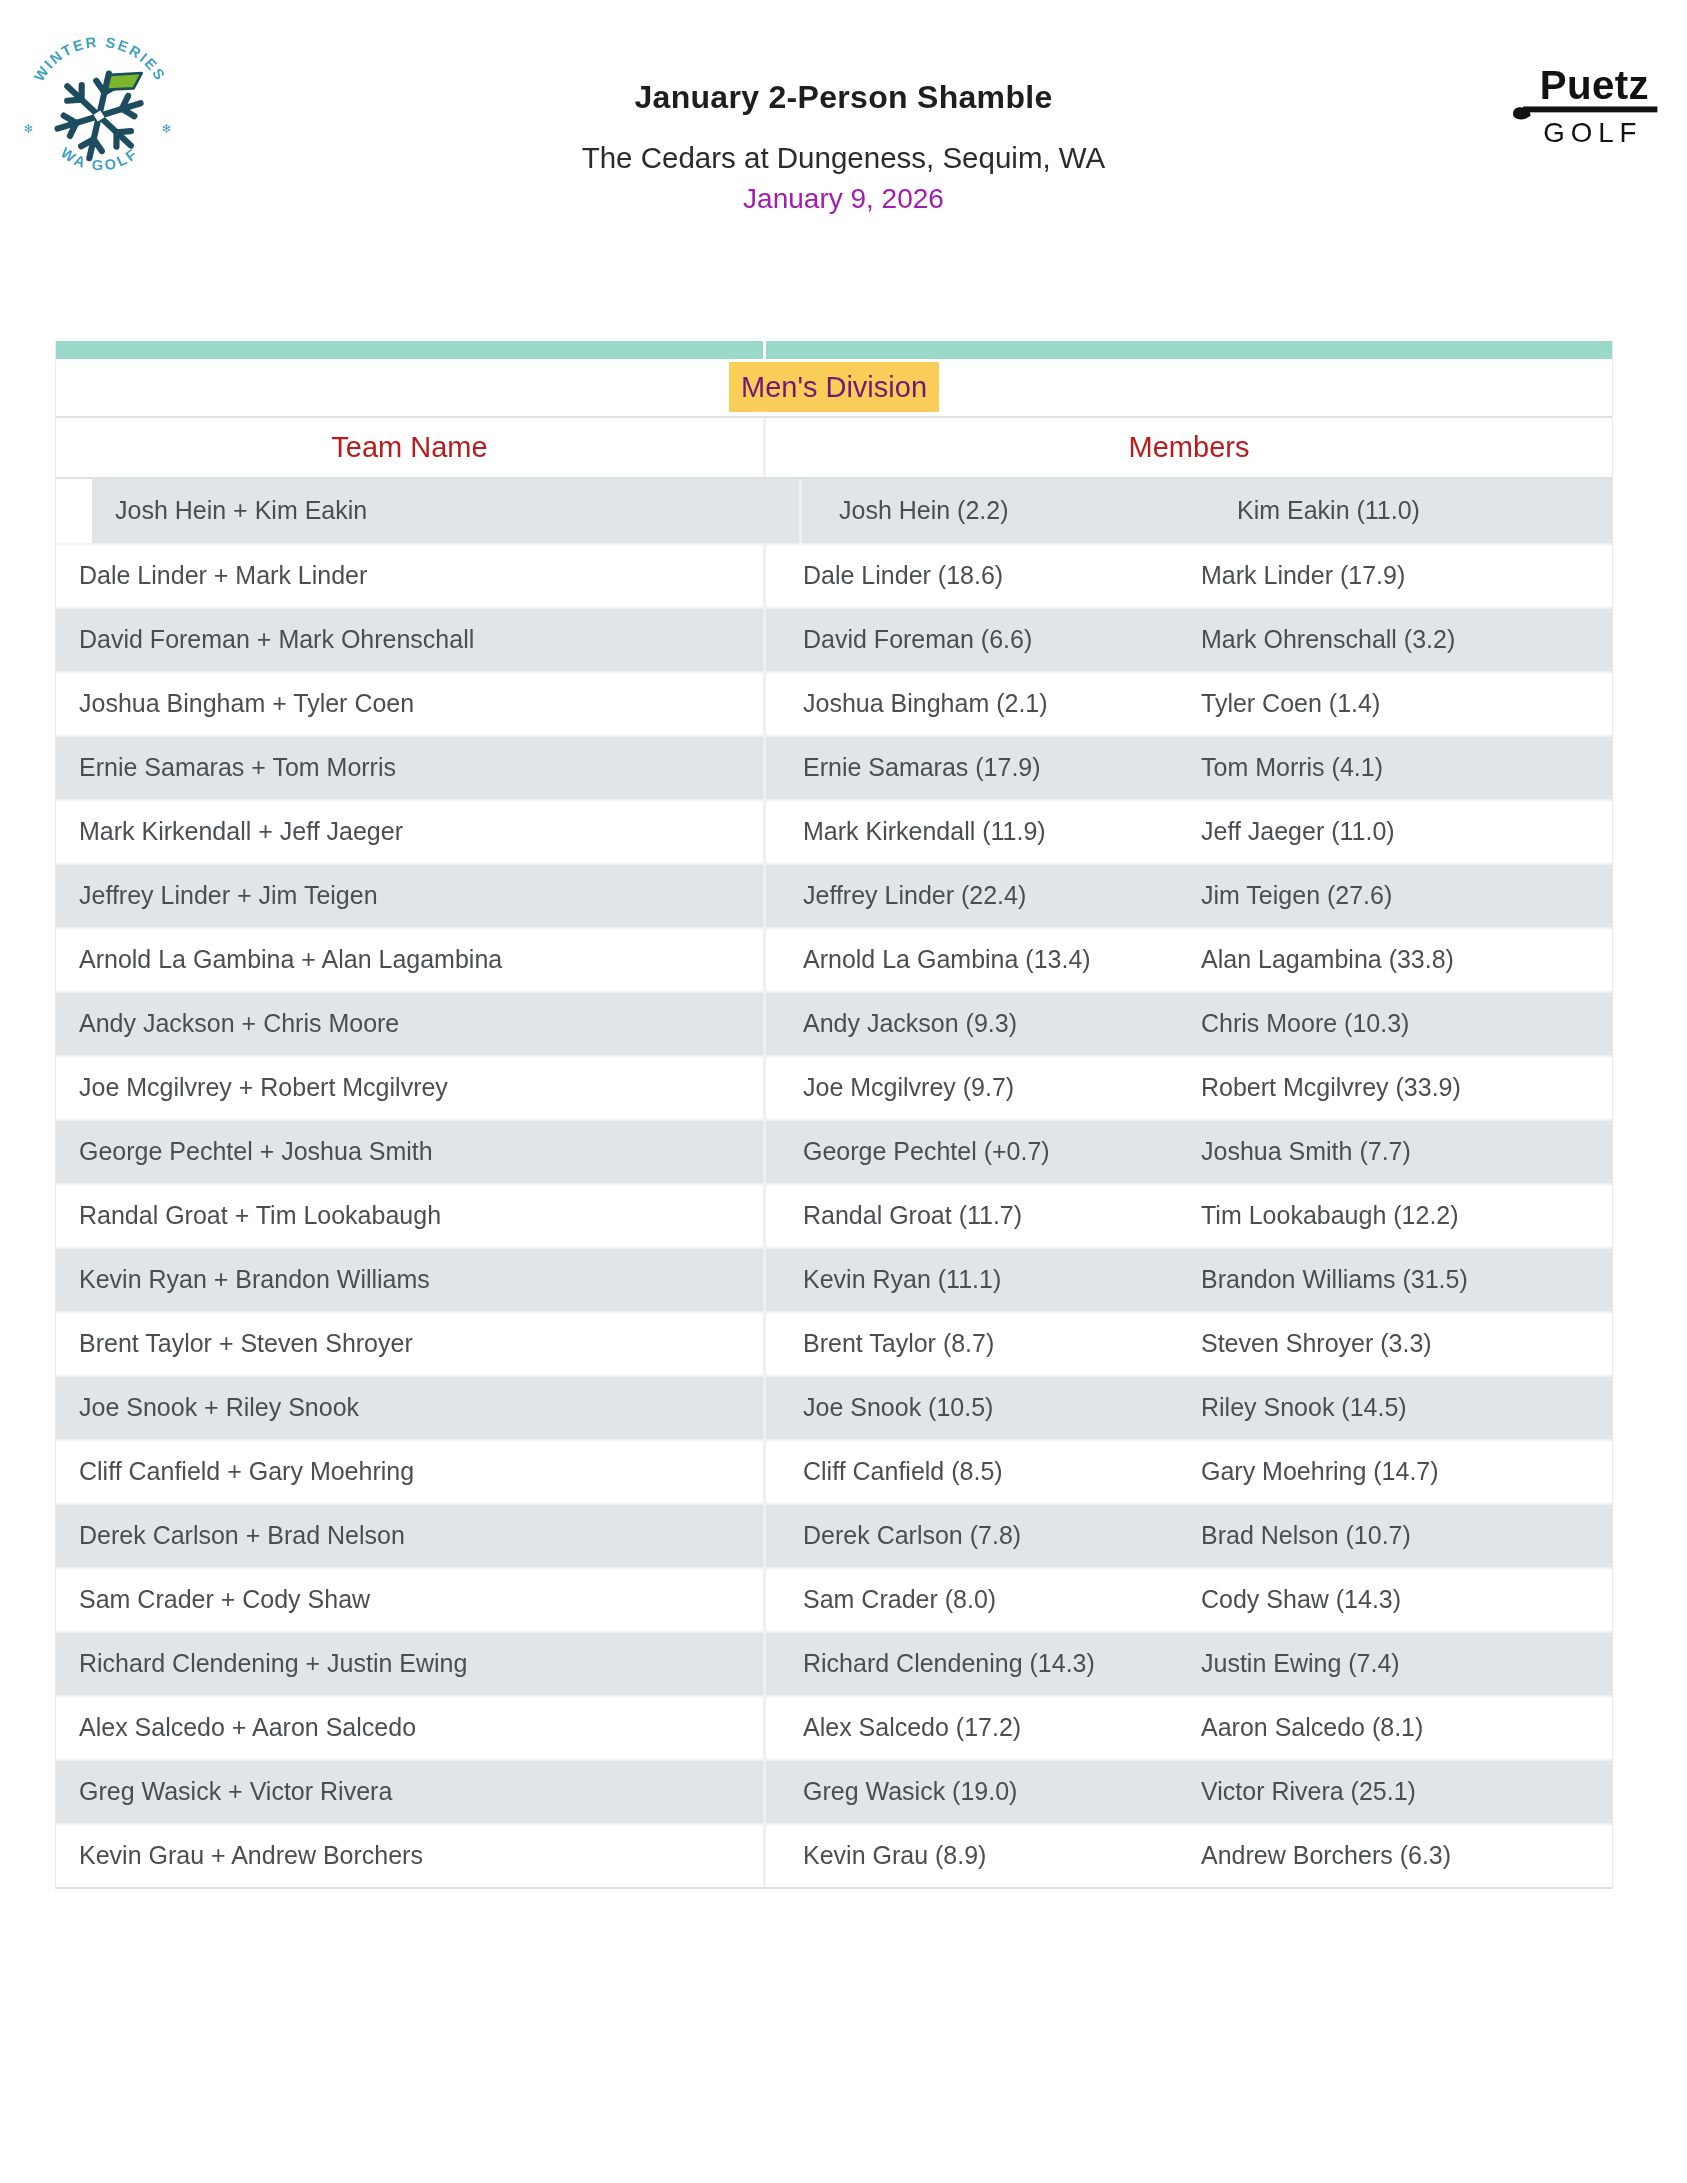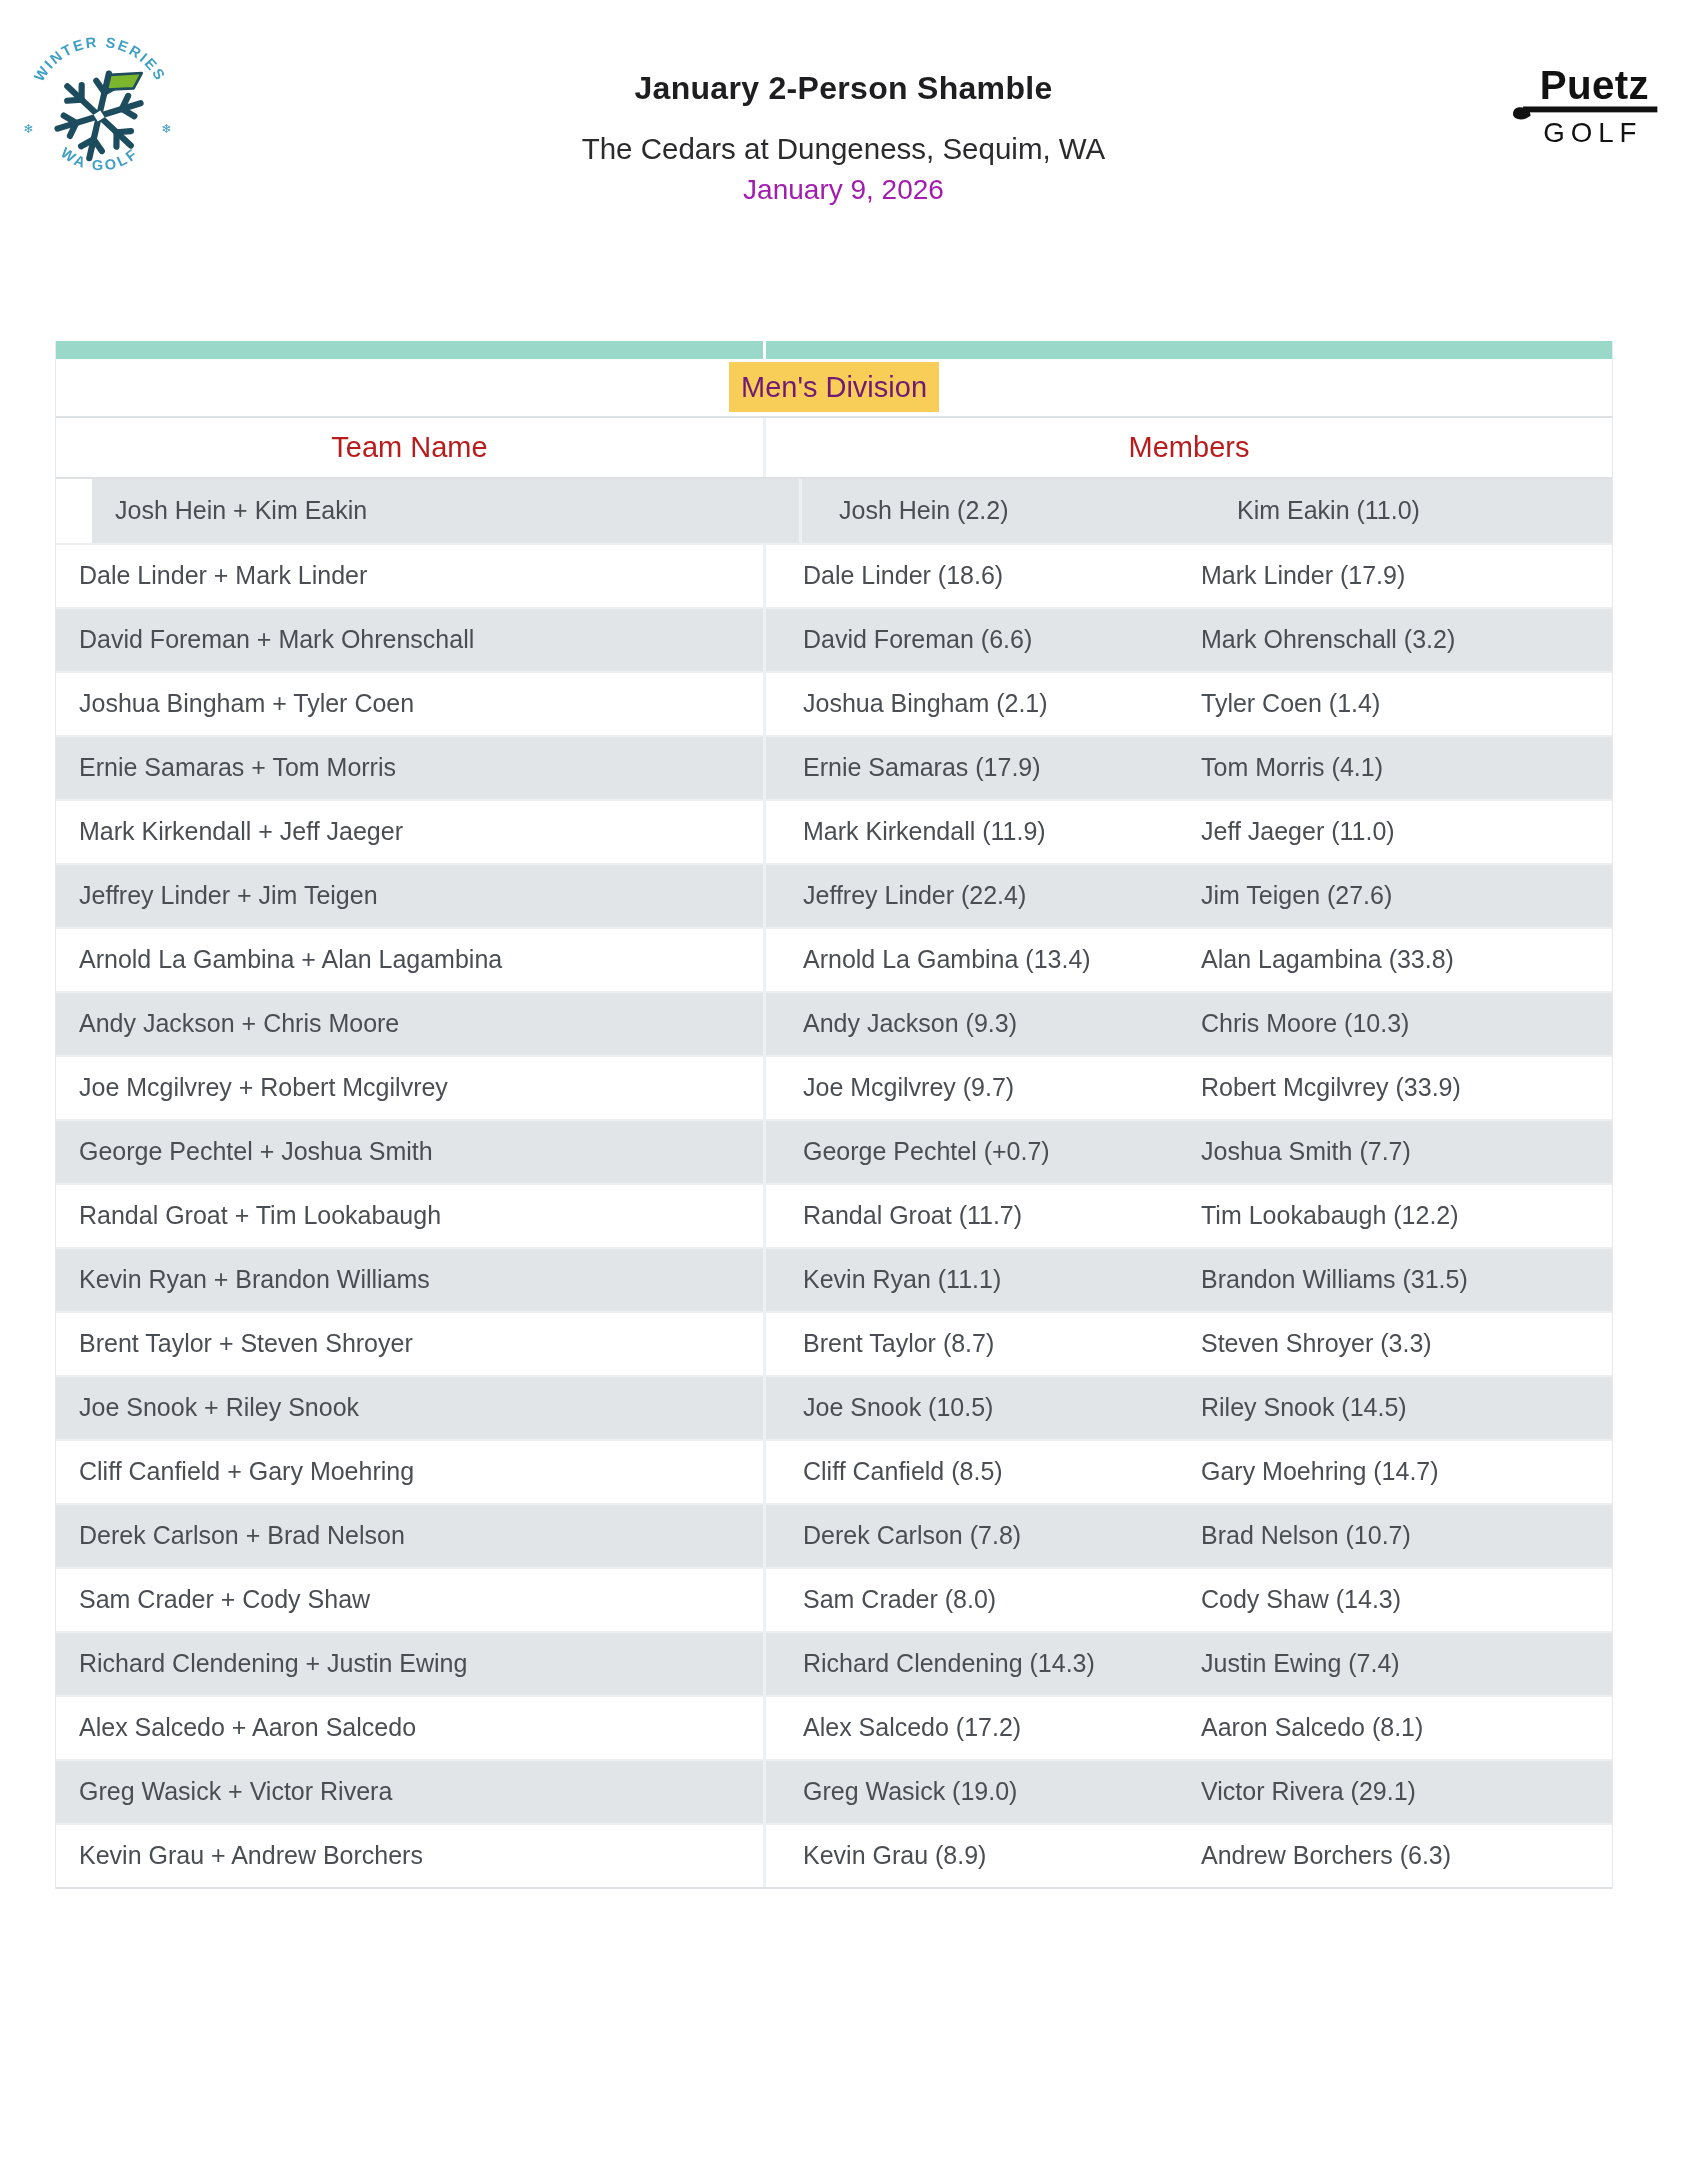--- a/index.html
+++ b/index.html
@@ -13,21 +13,21 @@
     font-family:"Liberation Sans","DejaVu Sans",sans-serif;
   }
 
   
   .ws-logo{position:absolute;left:22px;top:30px;width:155px;height:155px;}
   .arc-text{fill:#3f9fc5;font-size:16.5px;font-weight:bold;letter-spacing:2.4px;font-family:"Liberation Sans",sans-serif;}
   .arc-text-bottom{letter-spacing:3.2px;}
   .flake-mark{fill:#3f9fc5;font-size:14px;font-family:"DejaVu Sans",sans-serif;}
 
   
-  .title-block{position:absolute;left:0;right:0;top:70px;text-align:center;color:#1e1e20;}
+  .title-block{position:absolute;left:0;right:0;top:79px;text-align:center;color:#1e1e20;}
   .event-title{font-size:32px;font-weight:bold;letter-spacing:0.3px;}
   .event-venue{font-size:29.5px;margin-top:25px;color:#2b2b2d;}
   .event-date{font-size:28px;margin-top:7.6px;color:#a21caf;}
 
   
   .puetz{position:absolute;right:25px;top:62px;width:162px;height:94px;}
   .puetz text{font-family:"Liberation Sans",sans-serif;fill:#121212;}
   .puetz .brand{font-size:48px;font-weight:bold;letter-spacing:.5px;}
   .puetz .golf{font-size:33px;letter-spacing:7px;}
 
@@ -266,21 +266,21 @@
           <div class="cell-team">Alex Salcedo + Aaron Salcedo</div>
           <div class="cell-members">
             <div class="member member-1">Alex Salcedo (17.2)</div>
             <div class="member member-2">Aaron Salcedo (8.1)</div>
           </div>
         </div>
         <div class="data-row">
           <div class="cell-team">Greg Wasick + Victor Rivera</div>
           <div class="cell-members">
             <div class="member member-1">Greg Wasick (19.0)</div>
-            <div class="member member-2">Victor Rivera (29.1)</div>
+            <div class="member member-2">Victor Rivera (25.1)</div>
           </div>
         </div>
         <div class="data-row">
           <div class="cell-team">Kevin Grau + Andrew Borchers</div>
           <div class="cell-members">
             <div class="member member-1">Kevin Grau (8.9)</div>
             <div class="member member-2">Andrew Borchers (6.3)</div>
           </div>
         </div>
       </div>

